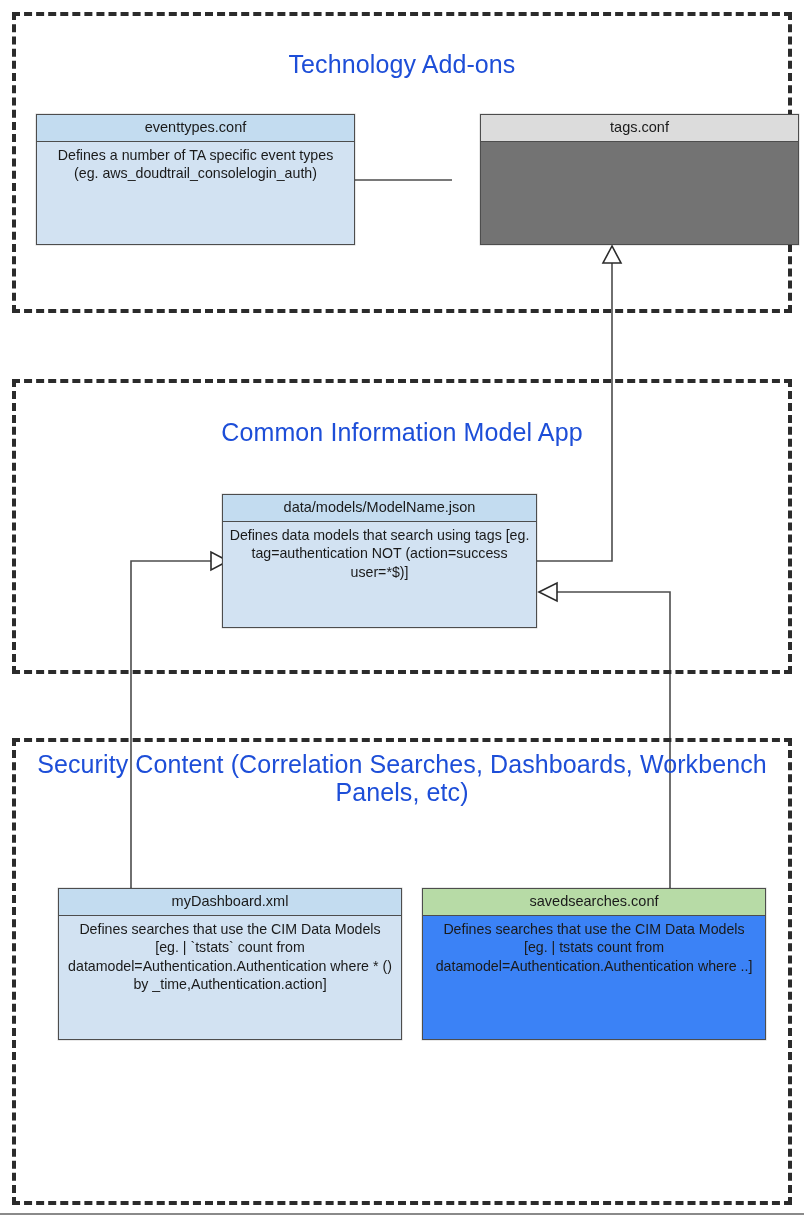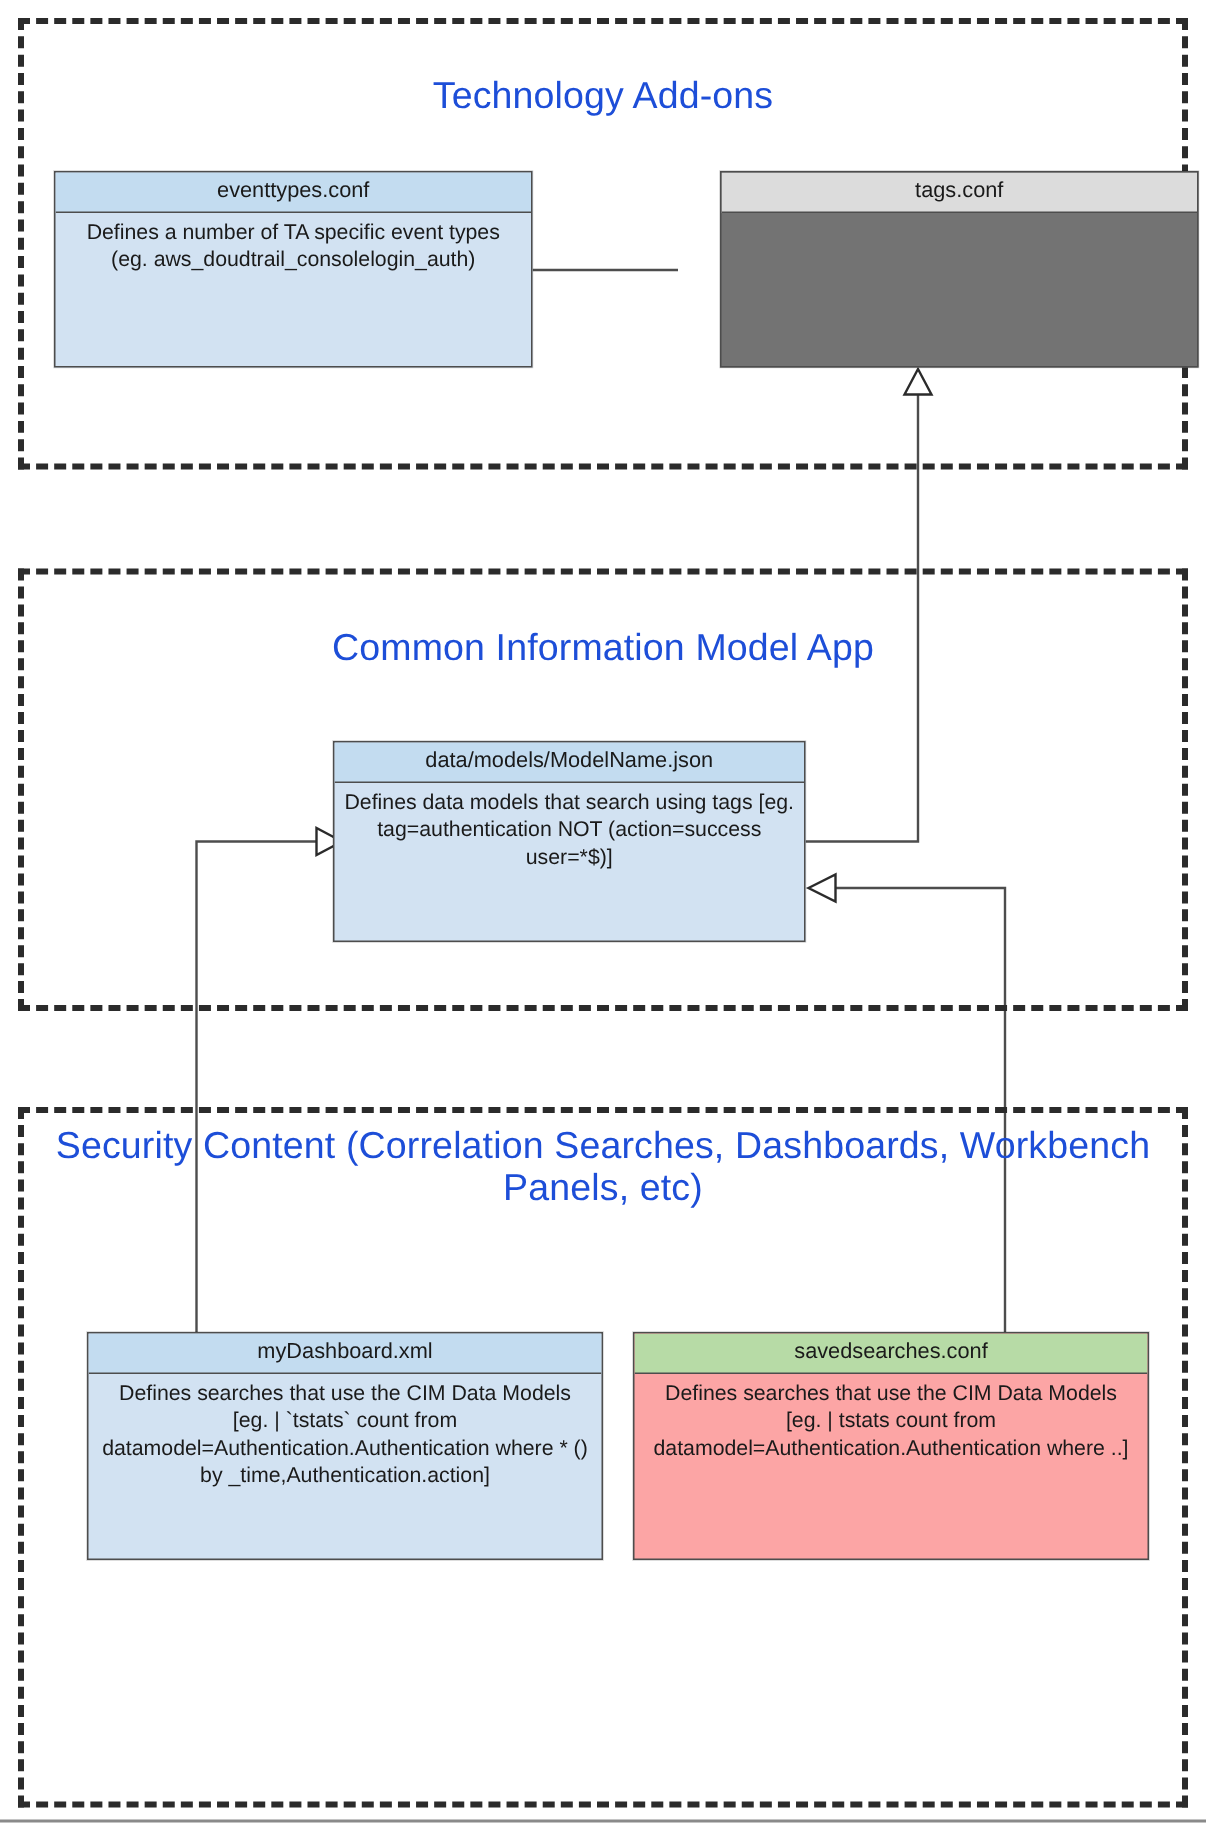--- a/index.html
+++ b/index.html
@@ -70,21 +70,21 @@
     font-size: 14.2px;
     line-height: 1.31;
     padding: 4px 3px 4px 3px;
     white-space: pre-line;
     word-break: break-word;
   }
   .fill-blue  { background: #d2e2f2; }
   .fill-blue  .node-header { background: #c3dcf0; }
   .fill-gray  { background: #737373; margin-left: 28px; }
   .fill-gray  .node-header { background: #dcdcdc; }
-  .fill-green { background: #fca5a5; }
+  .fill-green { background: #3b82f6; }
   .fill-green .node-header { background: #b7dba6; }
 
   
   .caption {
     position: absolute;
     text-align: center;
     font-size: 15px;
     line-height: 1.33;
     white-space: pre-line;
     color: #141414;

